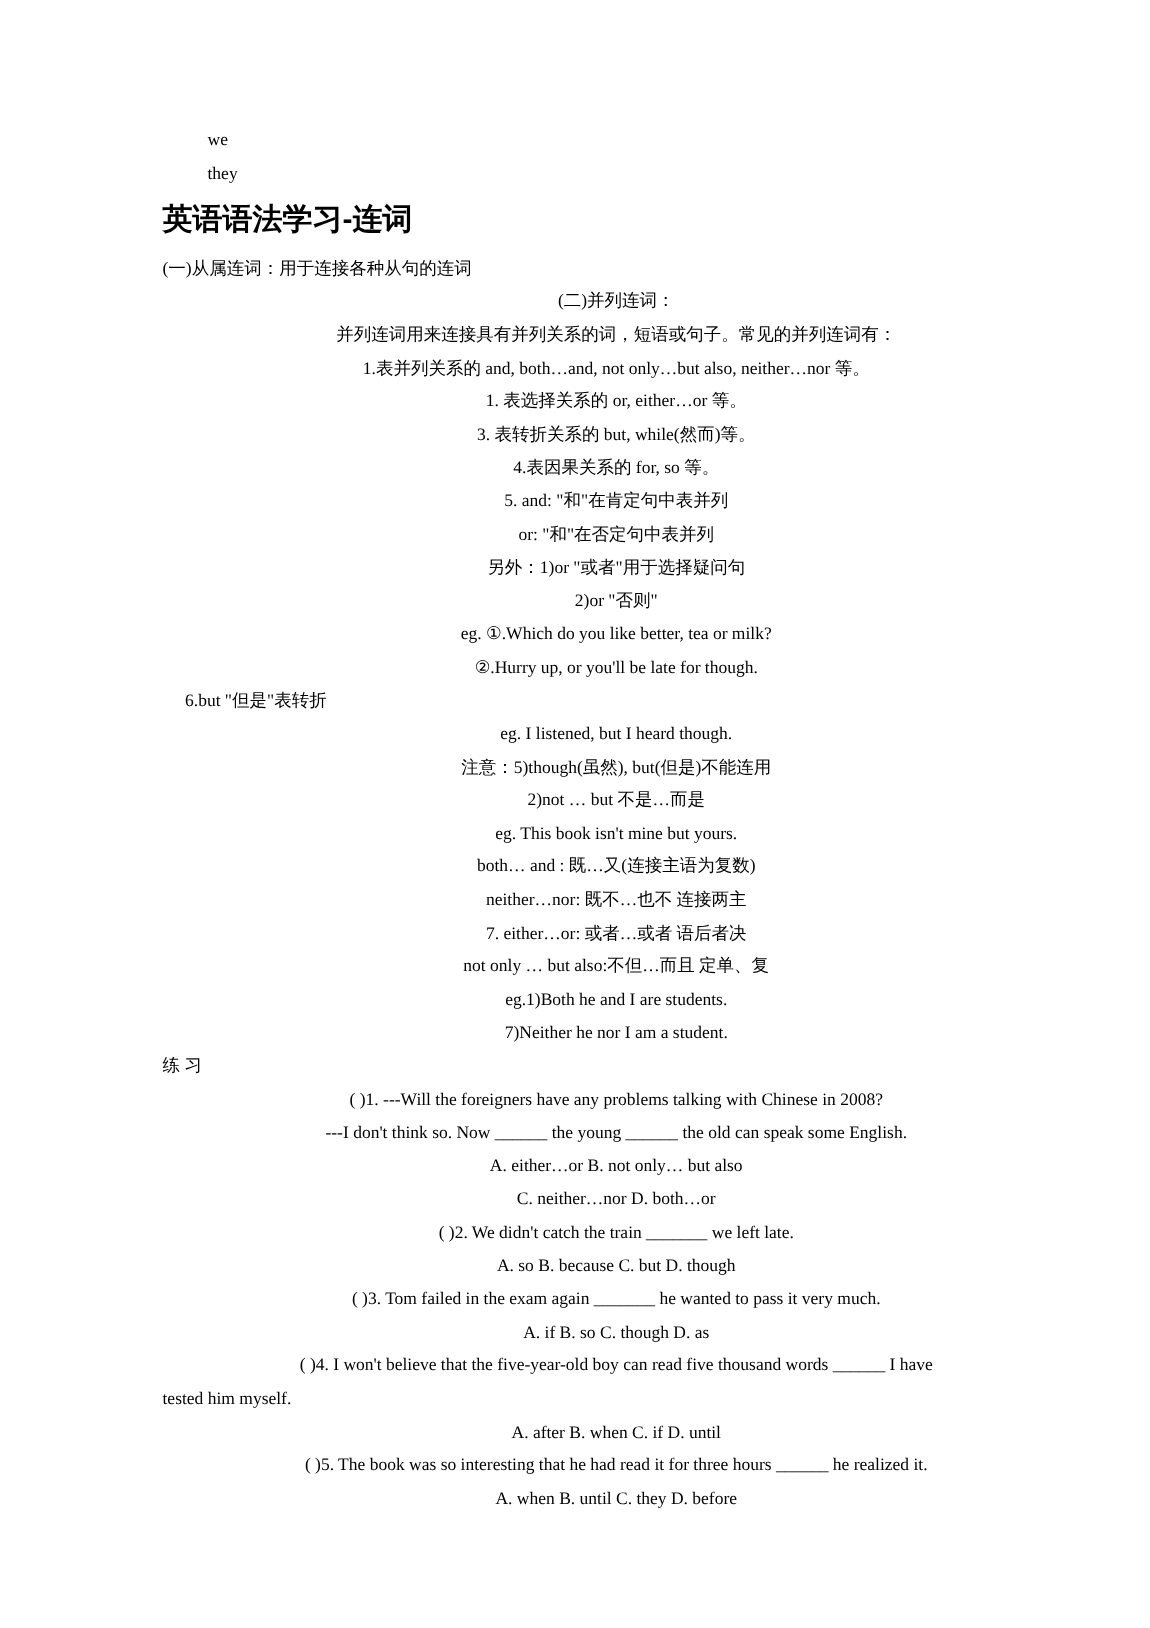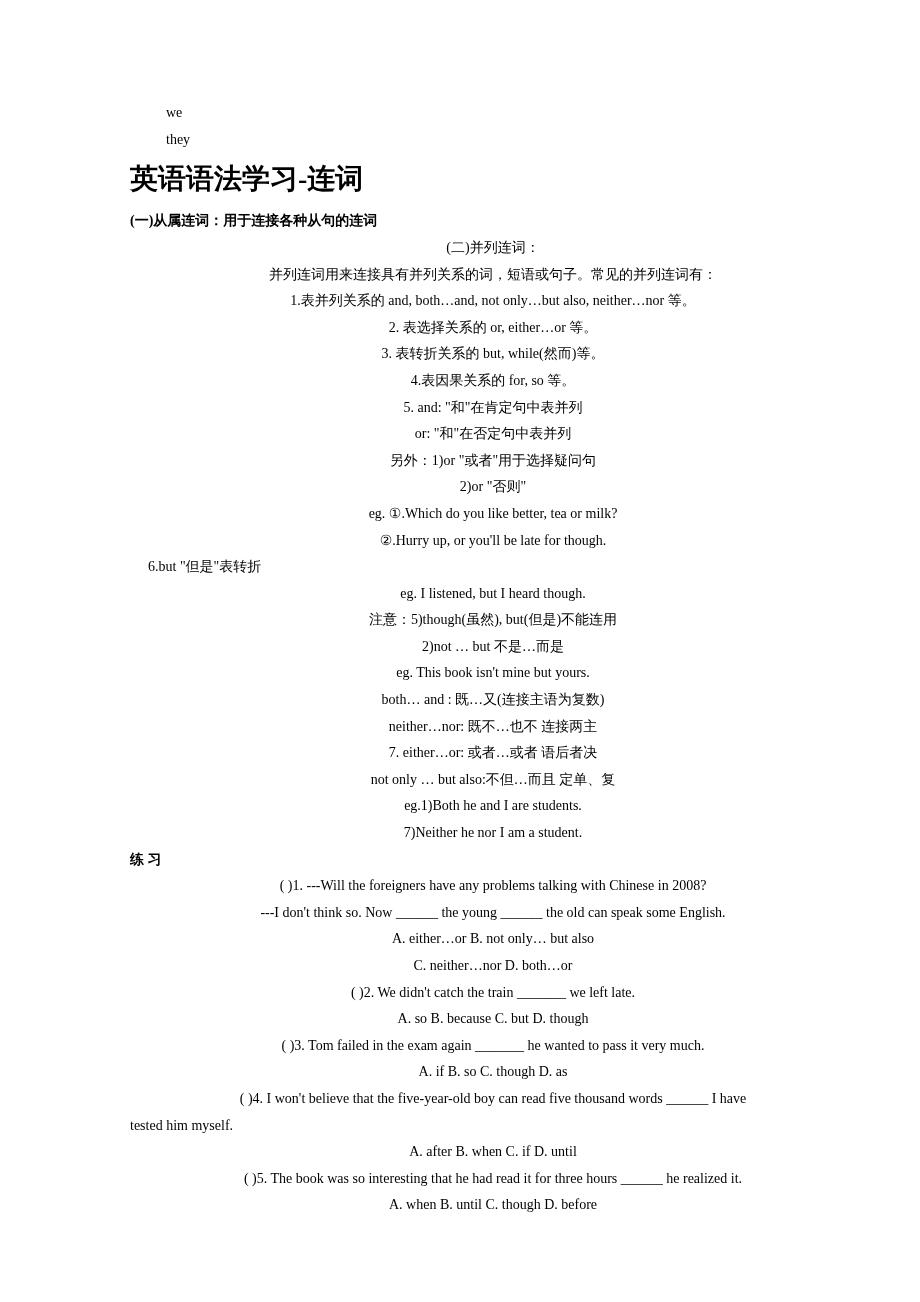--- a/index.html
+++ b/index.html
@@ -8,42 +8,42 @@
     width: 920px;
     min-height: 1302px;
     font-family: "SimSun", "宋体", serif;
     font-size: 14px;
     line-height: 1.9;
     color: #000;
     padding: 100px 100px 80px 130px;
   }
   .pre-line { padding-left: 36px; }
   .title {
-    font-family: Liberation Serif, serif;
-    font-size: 28px;
+    font-family: Liberation Sans, sans-serif;
+    font-size: 24px;
     font-weight: bold;
     margin: 6px 0 10px 0;
     line-height: 1.4;
   }
-  .bold { font-weight: bold; }
+  .bold { font-weight: normal; }
   .indent1 { padding-left: 36px; text-align: center; }
   .hanging { padding-left: 0; font-family: Liberation Serif, serif; }
 </style>
 </head>
 <body>
 
 <div class="pre-line">we</div>
 <div class="pre-line">they</div>
 <div class="title">英语语法学习-连词</div>
 
 <div class="bold">(一)从属连词：用于连接各种从句的连词</div>
 <div class="indent1">(二)并列连词：</div>
 <div class="indent1">并列连词用来连接具有并列关系的词，短语或句子。常见的并列连词有：</div>
 <div class="indent1">1.表并列关系的 and, both…and, not only…but also, neither…nor 等。</div>
-<div class="indent1">2. 表选择关系的 or, either…or 等。</div>
+<div class="indent1">1. 表选择关系的 or, either…or 等。</div>
 <div class="indent1">3. 表转折关系的 but, while(然而)等。</div>
 <div class="indent1">4.表因果关系的 for, so 等。</div>
 <div class="indent1">5. and: "和"在肯定句中表并列</div>
 <div class="indent1">or: "和"在否定句中表并列</div>
 <div class="indent1">另外：1)or "或者"用于选择疑问句</div>
 <div class="indent1">2)or "否则"</div>
 <div class="indent1">eg. ①.Which do you like better, tea or milk?</div>
 <div class="indent1">②.Hurry up, or you'll be late for though.</div>
 
 <div style="padding-left:18px;">6.but "但是"表转折</div>
@@ -69,13 +69,13 @@
 <div class="indent1">A. so B. because C. but D. though</div>
 
 <div class="indent1">( )3. Tom failed in the exam again _______ he wanted to pass it very much.</div>
 <div class="indent1">A. if B. so C. though D. as</div>
 
 <div class="indent1">( )4. I won't believe that the five-year-old boy can read five thousand words ______ I have</div>
 <div class="hanging">tested him myself.</div>
 <div class="indent1">A. after B. when C. if D. until</div>
 
 <div class="indent1">( )5. The book was so interesting that he had read it for three hours ______ he realized it.</div>
-<div class="indent1">A. when B. until C. though D. before</div>
+<div class="indent1">A. when B. until C. they D. before</div>
 
 </body></html>

